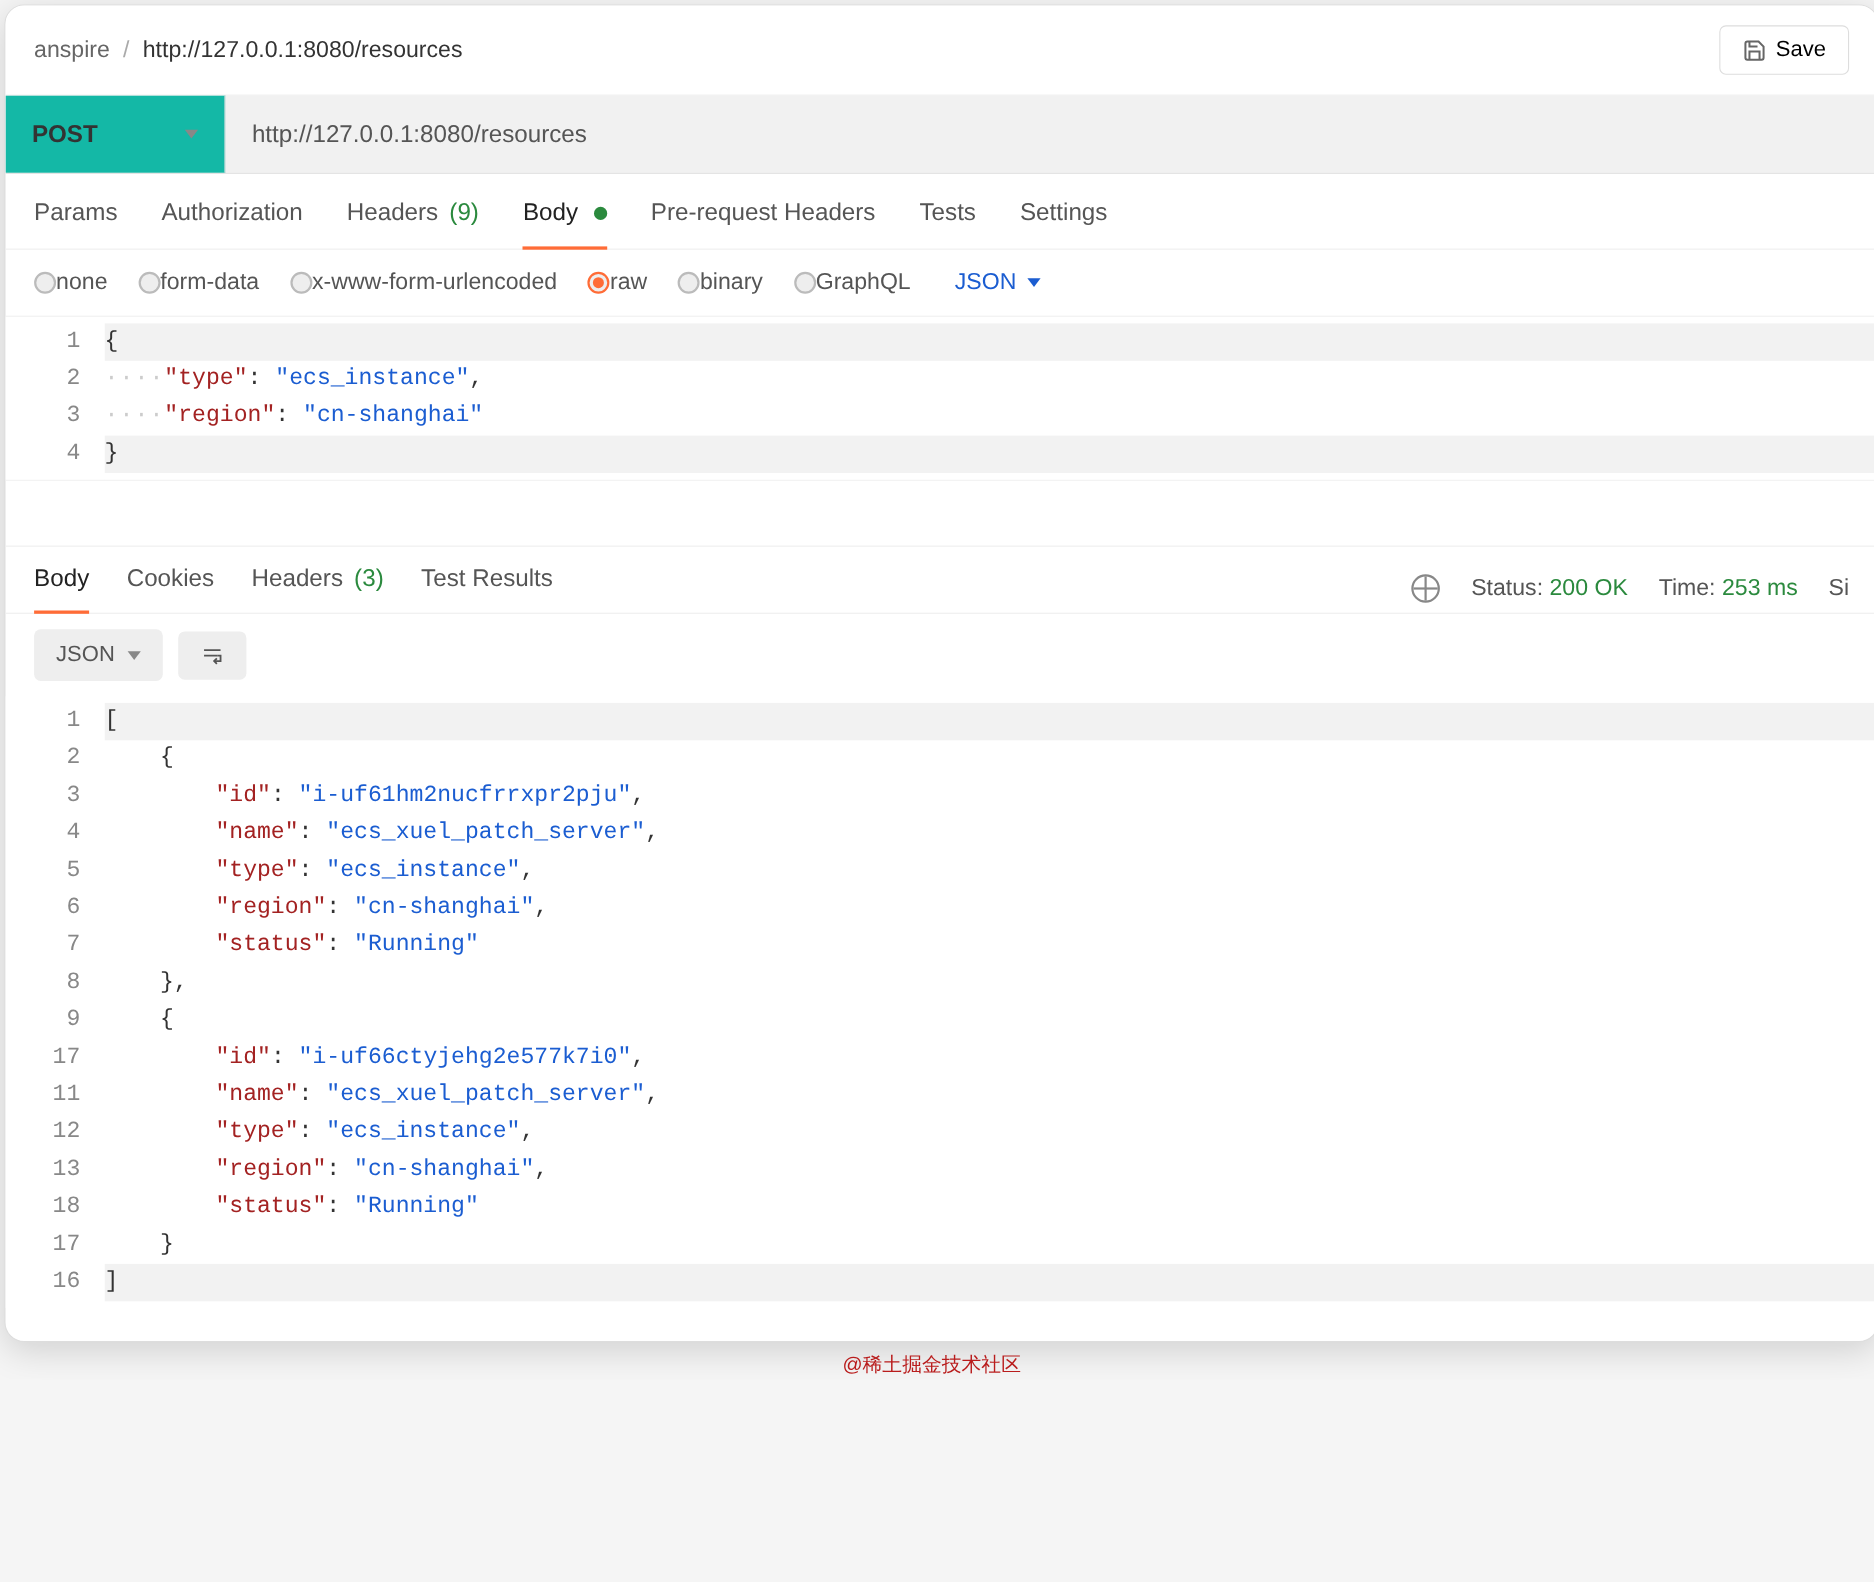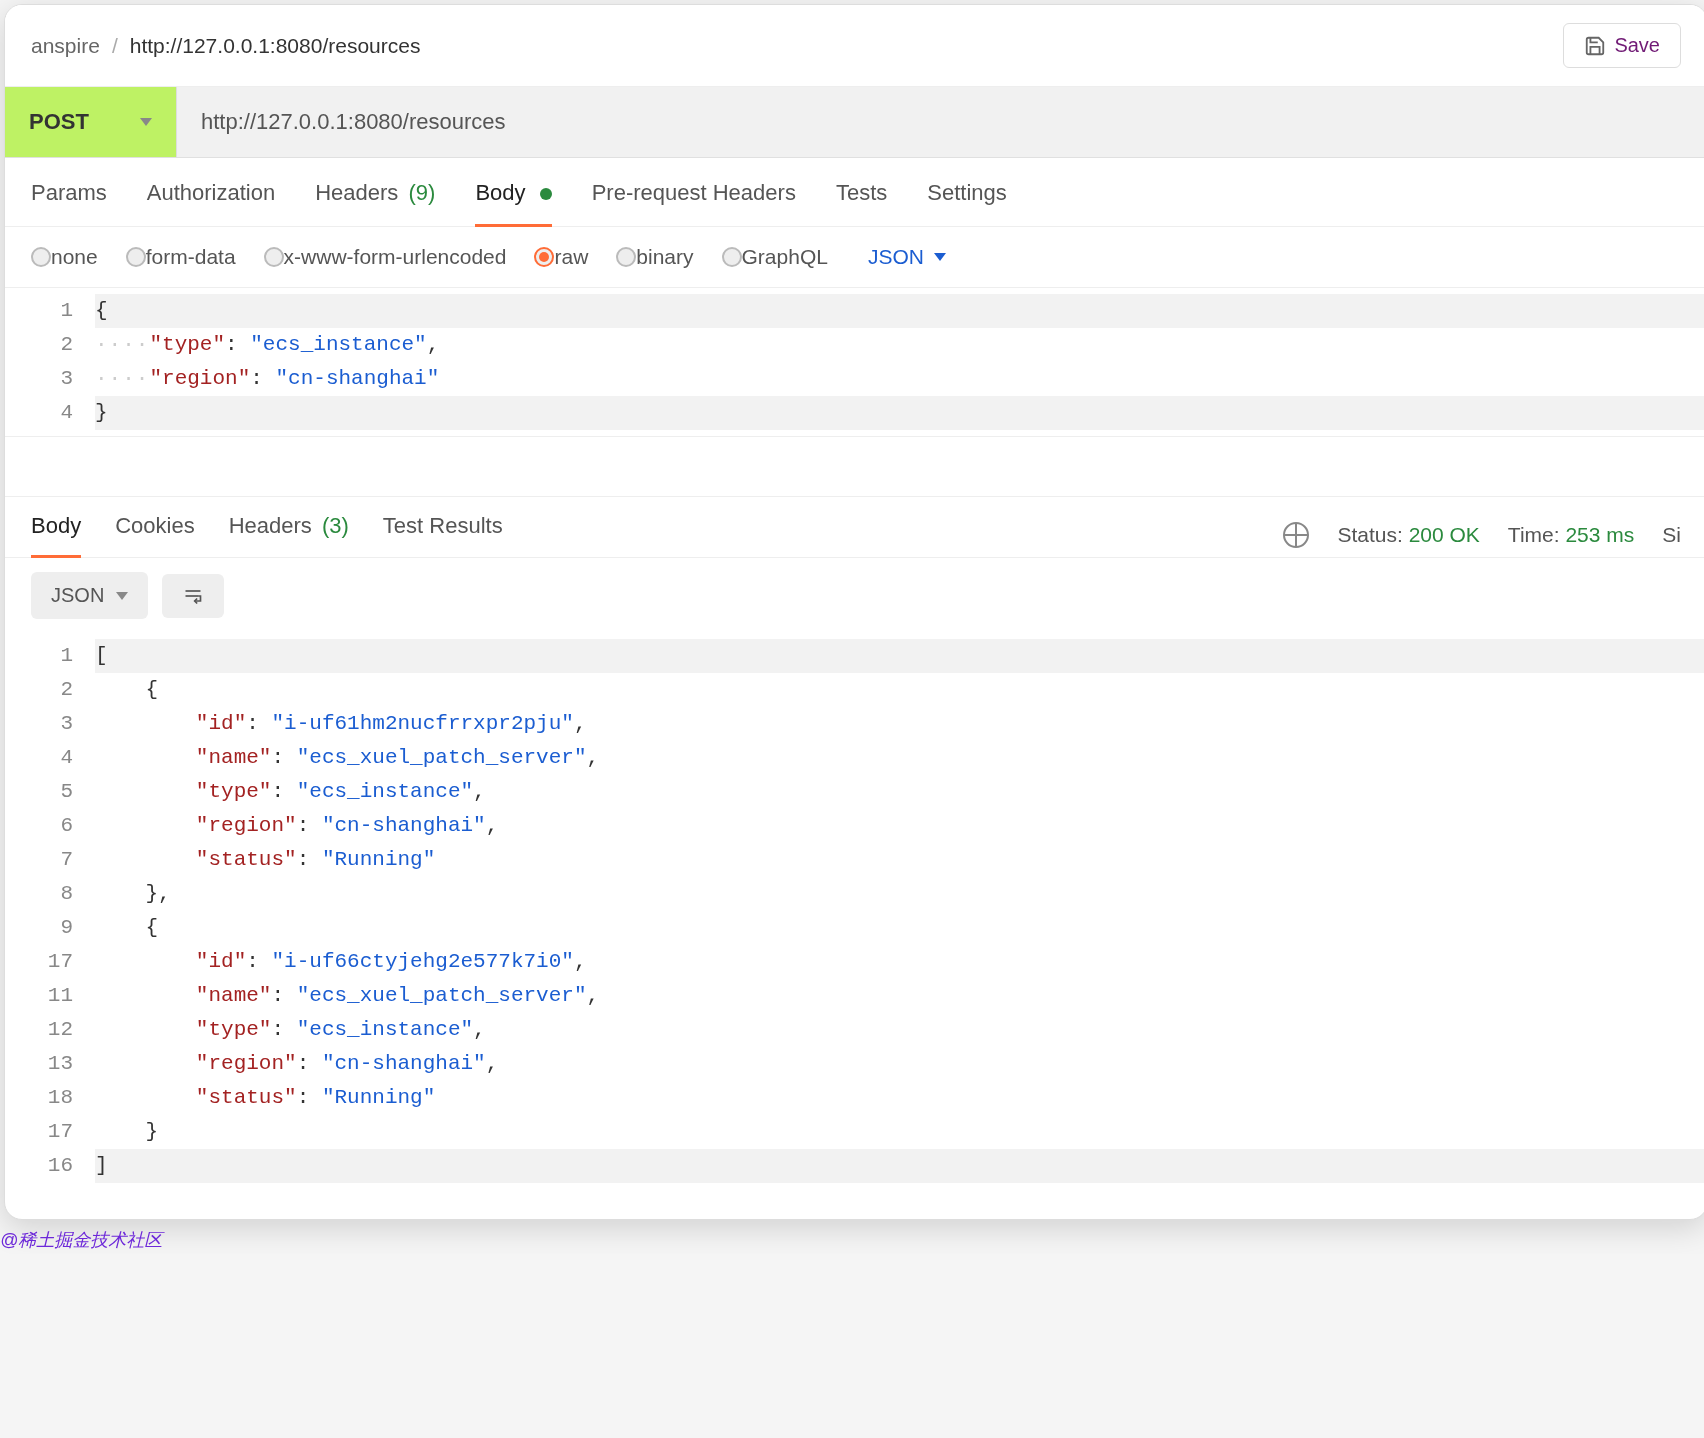--- a/index.html
+++ b/index.html
@@ -37,41 +37,41 @@
   .breadcrumb .sep { color: #aaa; }
   .breadcrumb .title { color: #333; }
   .save-btn {
     display: flex;
     align-items: center;
     gap: 8px;
     padding: 10px 20px;
     border: 1px solid #ddd;
     border-radius: 6px;
     background: #fff;
-    color: #701a75;
+    color: #000000;
     font-size: 20px;
     cursor: pointer;
   }
   
   .request-line {
     display: flex;
     align-items: stretch;
     background: #f1f1f1;
     border-bottom: 1px solid #e0e0e0;
   }
   .method-select {
     display: flex;
     align-items: center;
     justify-content: space-between;
-    width: 172px;
+    width: 200px;
     padding: 22px 24px;
     border-right: 1px solid #ddd;
     font-weight: 600;
     color: #333;
-    background: #bef264;
+    background: #14b8a6;
     font-size: 22px;
   }
   .url-input {
     flex: 1;
     display: flex;
     align-items: center;
     padding: 22px 24px;
     color: #555;
     background: #f1f1f1;
     font-size: 22px;
@@ -261,25 +261,24 @@
     gap: 12px;
     cursor: pointer;
   }
   .chevron-down {
     display:inline-block; width:0; height:0;
     border-left:6px solid transparent;
     border-right:6px solid transparent;
     border-top:8px solid #888;
   }
   .watermark {
-    text-align: left;
+    text-align: center;
     padding: 4px 10px 2px 0;
     font-size: 18px;
-    color: #6d28d9;
-    font-style: italic;
+    color: #b91c1c;
   }
 </style>
 </head>
 <body>
 
 <div class="window">
 
   <div class="topbar">
     <div class="breadcrumb">
       <span>anspire</span>

